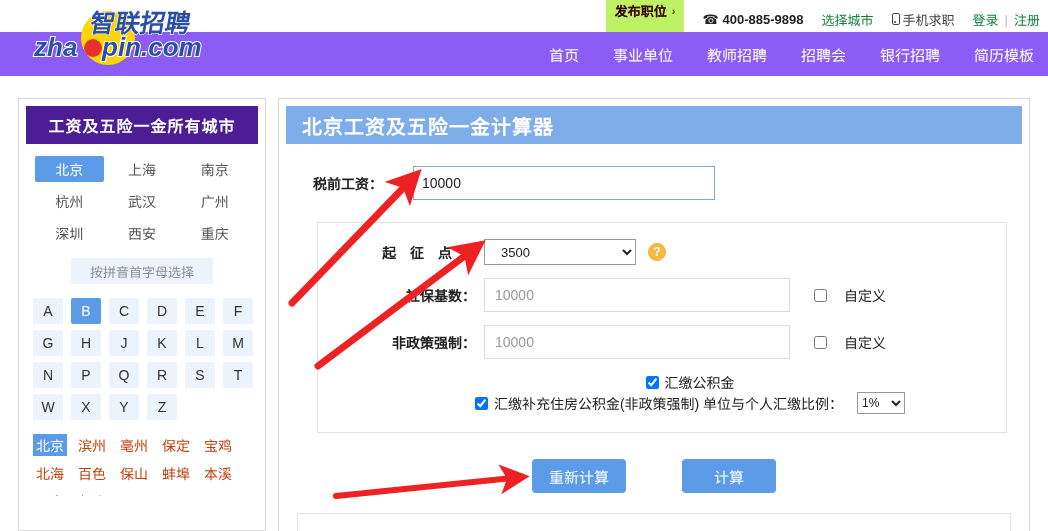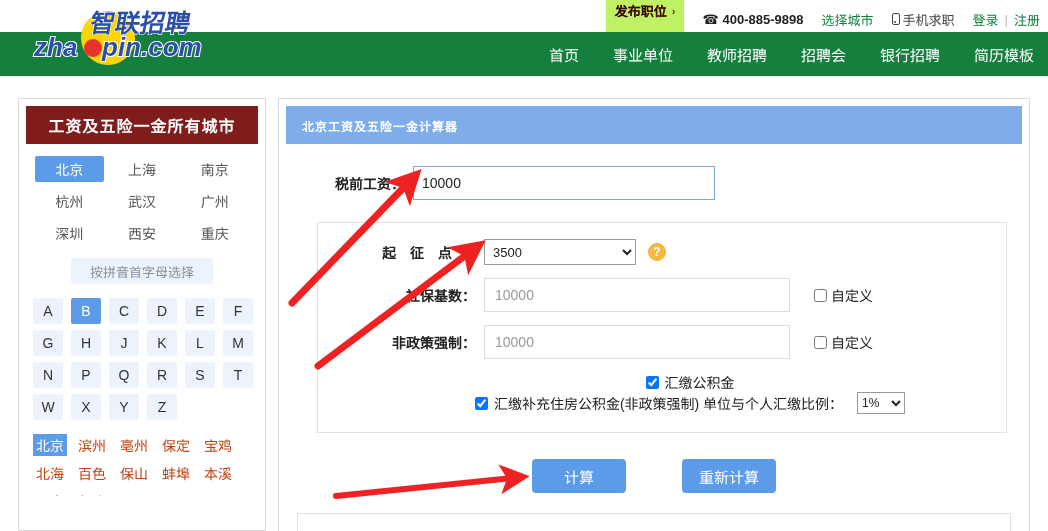--- a/index.html
+++ b/index.html
@@ -55,41 +55,41 @@
     border-radius:50%; background:#444;
   }
   .sep { color:#bbb; }
 
   
   .logo { position:absolute; left:16px; top:2px; width:200px; height:70px; z-index: 30; }
 
   
   .navbar {
     position:absolute; left:0; top:32px; width:1048px; height:44px;
-    background:#15803d;
+    background:#8b5cf6;
   }
   .nav-items {
     position:absolute; right:14px; top:0; height:44px;
     display:flex; align-items:center; gap:34px;
   }
   .nav-item {
     color:#fff; font-size:15px; cursor:pointer; white-space:nowrap;
     text-decoration:none;
   }
 
   
   .content { position:absolute; left:0; top:76px; width:1048px; height:455px; }
 
   
   .sidebar {
     position:absolute; left:18px; top:22px; width:248px; height:433px;
     border:1px solid #d9d9d9; background:#fff;
   }
   .sidebar-head {
-    margin:7px 7px 0 7px; height:38px; background:#7f1d1d;
+    margin:7px 7px 0 7px; height:38px; background:#4c1d95;
     color:#fff; font-size:16px; font-weight:bold;
     display:flex; align-items:center; justify-content:center;
     letter-spacing:1px;
   }
   .city-grid {
     display:grid; grid-template-columns:repeat(3,1fr);
     gap:6px 4px; padding:12px 16px 4px 16px;
   }
   .city-cell {
     height:26px; display:flex; align-items:center; justify-content:center;
@@ -123,65 +123,65 @@
   }
   .city-link.active { background:#5B9BE8; color:#fff; }
 
   
   .panel {
     position:absolute; left:278px; top:22px; width:752px; height:460px;
     border:1px solid #d9d9d9; background:#fff;
   }
   .panel-head {
     margin:7px 7px 0 7px; height:38px; background:#7FADE9;
-    color:#fff; font-size:12px; font-weight:bold;
+    color:#fff; font-size:20px; font-weight:bold;
     display:flex; align-items:center; padding-left:16px;
     letter-spacing:1px;
   }
   .row-pretax {
     display:flex; align-items:center; padding:22px 0 0 34px;
   }
   .lbl {
     font-size:14px; font-weight:bold; color:#222;
-    width:92px; text-align:right; margin-right:8px; white-space:nowrap;
+    width:92px; margin-right:8px; white-space:nowrap;
   }
   .input-pretax {
     width:302px; height:34px; border:1px solid #7FA8D6;
     font-size:14px; padding:0 8px; color:#222; outline:none;
     background:#fff; font-family:"Liberation Sans", sans-serif;
   }
   .form-box {
     margin:22px 22px 0 38px; border:1px solid #e2e2e2; background:#fff;
     padding:16px 0 18px 0;
   }
   .form-row { display:flex; align-items:center; margin-bottom:13px; padding-left:58px; }
   .lbl2 {
     font-size:14px; font-weight:bold; color:#222;
     width:100px; text-align:right; margin-right:8px; white-space:nowrap;
   }
   .lbl2.wide-space { letter-spacing:5px; padding-left:5px; }
   select.sel-start {
     width:152px; height:26px; font-size:13px; color:#222;
-    border:1px solid #9a9a9a; background:#fff; padding-left:4px;
+    border:1px solid #9a9a9a; background:#fff; padding-left:12px;
     font-family:"Liberation Sans", sans-serif; outline:none;
   }
   .help-icon {
     width:18px; height:18px; border-radius:50%;
     background:#F5B942; color:#fff; font-size:12px; font-weight:bold;
     display:flex; align-items:center; justify-content:center;
     margin-left:12px; cursor:pointer; border:1px solid #efb03a;
   }
   .input-base {
     width:306px; height:34px; border:1px solid #dcdcdc;
     font-size:14px; padding:0 10px; color:#222; background:#fff; outline:none;
     font-family:"Liberation Sans", sans-serif;
   }
   .input-base::placeholder { color:#999; }
   .custom-wrap {
-    display:flex; align-items:center; gap:4px; margin-left:24px;
+    display:flex; align-items:center; gap:17px; margin-left:24px;
     font-size:14px; color:#222; white-space:nowrap;
   }
   .chk { width:13px; height:13px; margin:0; cursor:pointer; }
   .chk-row {
     display:flex; align-items:center; gap:6px; padding-left:56px;
     margin-top:4px; font-size:14px; color:#222;justify-content:center;
   }
   .chk-row.second { margin-top:0; }
   .pct-sel {
     width:48px; height:22px; font-size:12px; margin-left:8px;
@@ -364,22 +364,22 @@
         </label>
 
         <div class="chk-row second">
           <input class="chk" type="checkbox" checked="" style="">
           <span>汇缴补充住房公积金(非政策强制) 单位与个人汇缴比例：</span>
           <select class="pct-sel" id="pct-select"><option value="1%">1%</option><option value="2%">2%</option><option value="3%">3%</option><option value="4%">4%</option><option value="5%">5%</option></select>
         </div>
       </div>
 
       <div class="btn-row">
+        <button class="btn">重新计算</button>
         <button class="btn">计算</button>
-        <button class="btn">重新计算</button>
       </div>
 
       <div class="result-box">
         <div class="result-col"></div>
         <div class="result-col"></div>
       </div>
     </div>
   </div>
 
   <svg class="arrows" viewBox="0 0 1048 531">

